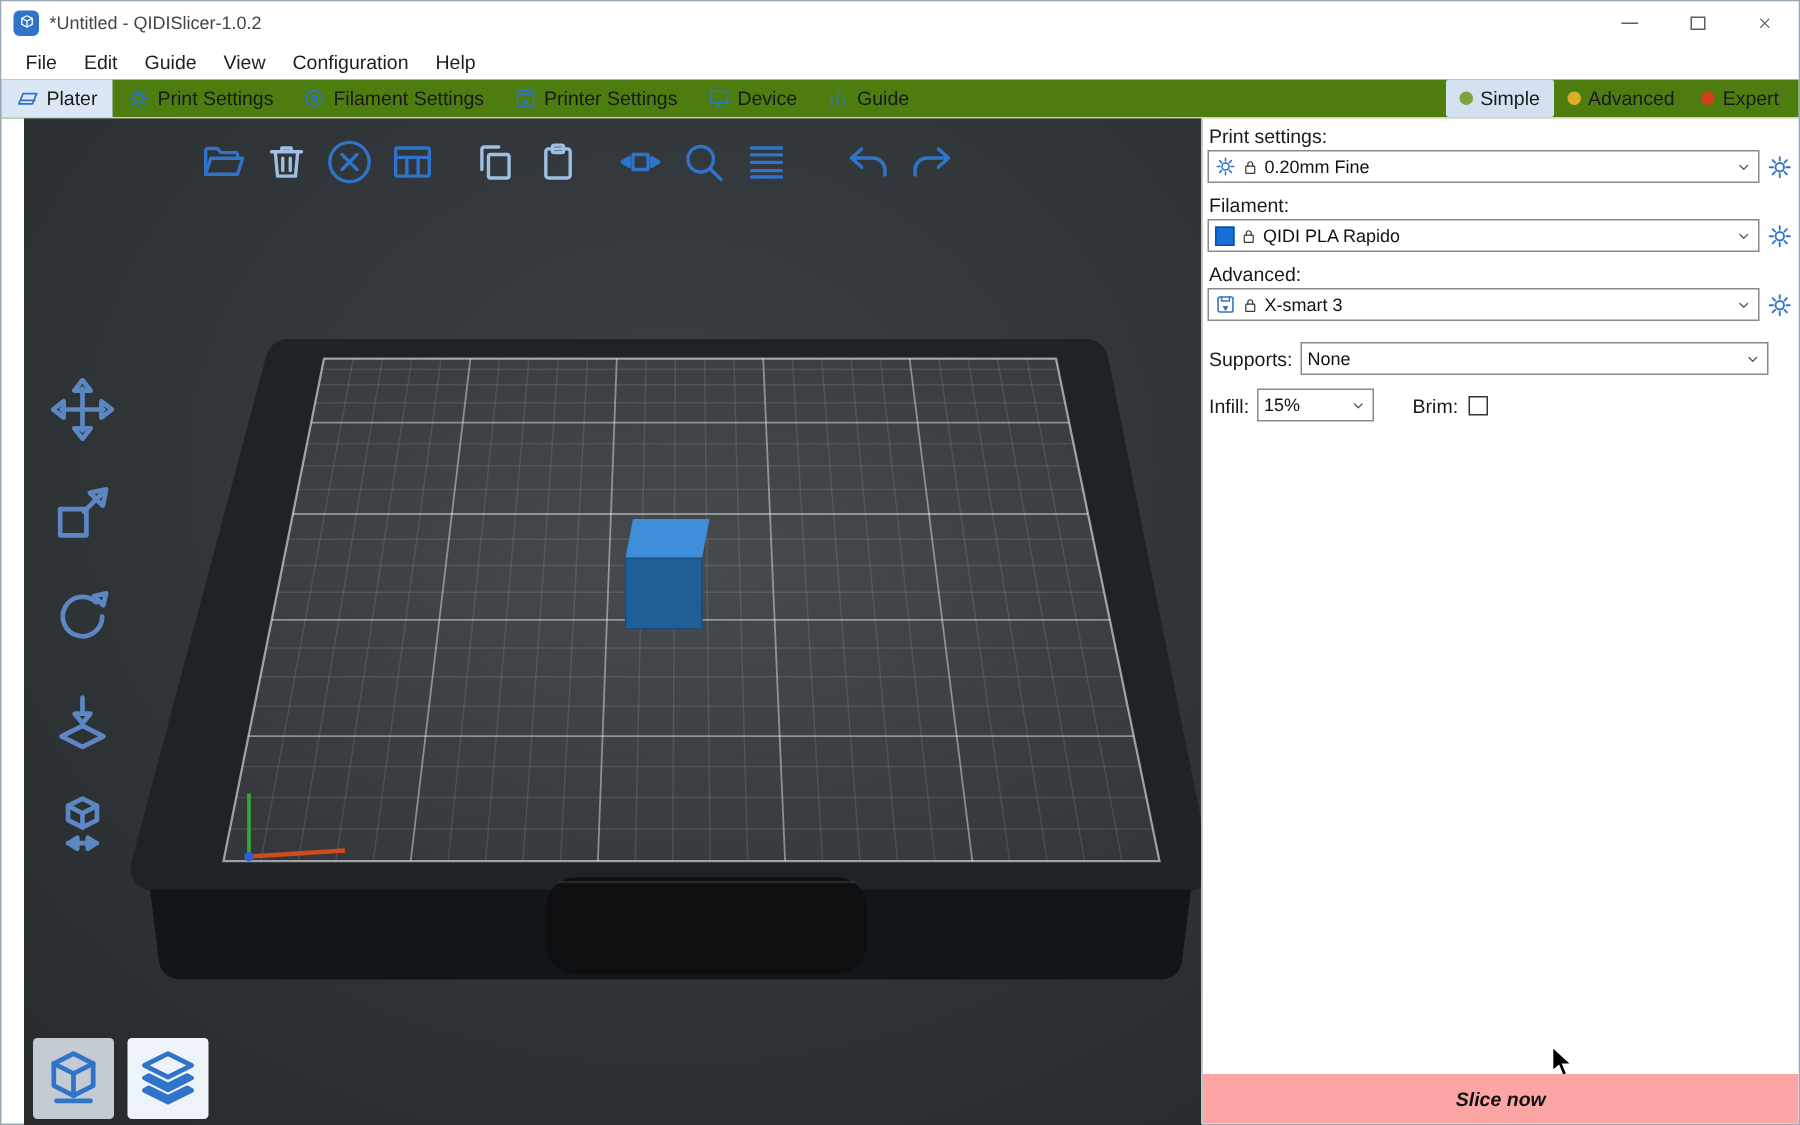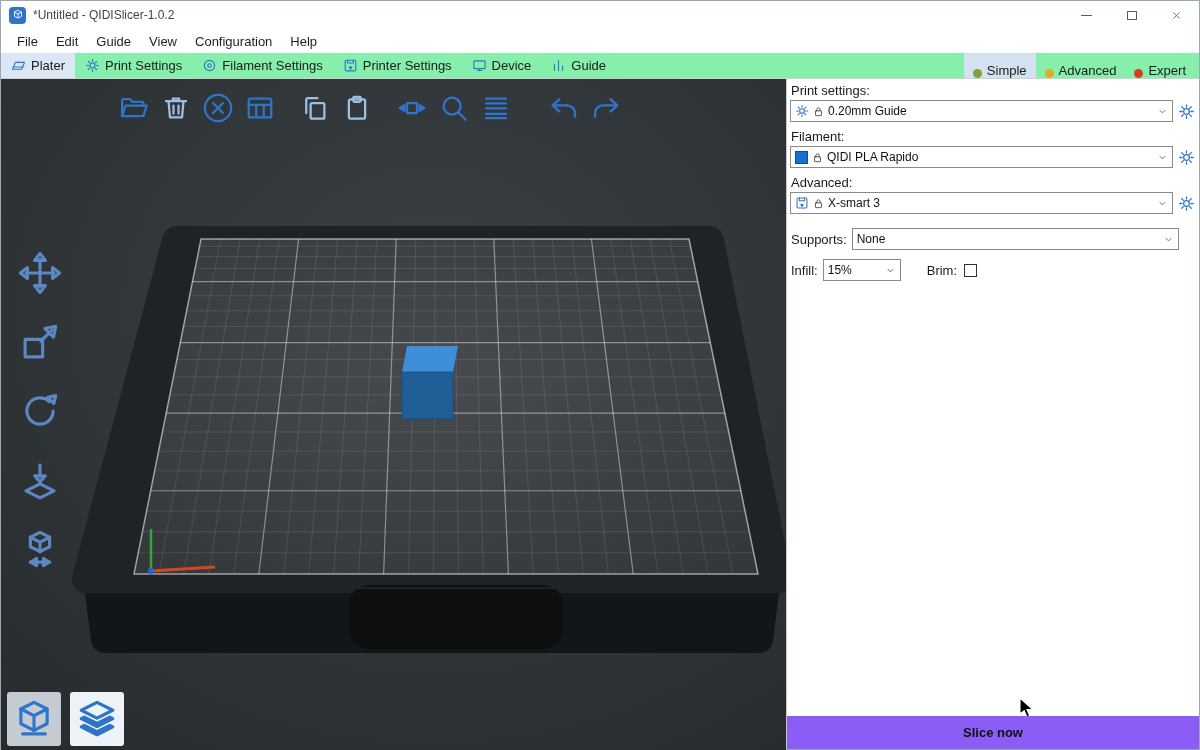--- a/index.html
+++ b/index.html
@@ -19,31 +19,31 @@
   .wincontrols { margin-left:auto; display:flex; height:100%; }
   .winbtn { width:45px; height:100%; display:flex; align-items:center; justify-content:center; color:#5d5d5d; }
   .glyph-min { width:11px; border-bottom:1px solid #5d5d5d; }
   .glyph-max { width:10px; height:9px; border:1.2px solid #5d5d5d; }
 
   
   .menubar { height:24px; display:flex; align-items:center; padding-left:7px; font-size:13px; color:#1e1e1e; flex:0 0 auto; background:#fff; }
   .menuitem { padding:2px 9px; }
 
   
-  .tabbar { height:26px; display:flex; align-items:stretch; background:#86efac; border-bottom:1px solid #cfcfcf; font-size:13px; flex:0 0 auto; }
+  .tabbar { height:26px; display:flex; align-items:stretch; background:#4d7c0f; border-bottom:1px solid #cfcfcf; font-size:13px; flex:0 0 auto; }
   .tab { display:flex; align-items:center; gap:5px; padding:0 10px; color:#1a1a1a; }
   .tab.active { background:#dbe7f5; }
   .tab .icon { color:#2f74c9; }
   .modes { margin-left:auto; display:flex; align-items:stretch; padding-right:4px; }
-  .mode { display:flex; align-items:flex-end; gap:5px; padding:0 9px; border-radius:2px; }
+  .mode { display:flex; align-items:center; gap:5px; padding:0 9px; border-radius:2px; }
   .mode.active { background:#d3e1f1; }
   .dot { width:9px; height:9px; border-radius:50%; display:inline-block; }
 
   
-  .main { display:flex; flex:1 1 auto; height:564px; }
+  .main { display:flex; flex:1 1 auto; height:564px;margin-left:15px; }
   .viewport { position:relative; width:785px; height:672px; overflow:hidden; background:#2c3134; flex:0 0 auto; }
   #scene { position:absolute; inset:0; display:block; }
 
   
   .scene-toolbar { position:absolute; top:8px; left:112px; display:flex; align-items:center; }
   .tbtn { width:42px; height:42px; display:flex; align-items:center; justify-content:center; }
   .tgap { width:13px; }
   .tgap-big { width:26px; }
   .blue { color:#2f74c9; }
   .dim  { color:#9fbfe3; }
@@ -475,21 +475,21 @@
 
       <div class="lbl">Print settings:</div>
       <div class="combo-row">
         <div class="combo">
           <svg class="icon cicon" width="14" height="14">
               <use href="#sym-gear"></use>
             </svg>
           <svg class="icon lockicon" width="11" height="11">
               <use href="#sym-lock"></use>
             </svg>
-          <span class="ctext">0.20mm Guide</span>
+          <span class="ctext">0.20mm Fine</span>
           <svg class="icon chev" width="11" height="11">
               <use href="#sym-chevron"></use>
             </svg>
         </div>
         <svg class="icon gearbtn" width="17" height="17">
             <use href="#sym-gear"></use>
           </svg>
       </div>
 
       <div class="lbl">Filament:</div>
@@ -547,16 +547,16 @@
             </svg>
         </div>
         <span class="brim-label">Brim:</span>
         <span class="checkbox"></span>
       </div>
 
       <svg class="cursor" width="16" height="22" viewBox="0 0 16 22">
         <path d="M1 1 L1 17 L5.2 13.6 L7.8 20 L10.6 18.8 L8 12.6 L13.5 12.4 Z" fill="#000" stroke="#fff" stroke-width="1.1"></path>
       </svg>
 
-      <button class="slice" style="background-color: #8b5cf6;">Slice now</button>
+      <button class="slice" style="background-color: #fca5a5; font-style: italic;">Slice now</button>
     </div>
   </div>
 </div>
 
 </body></html>

